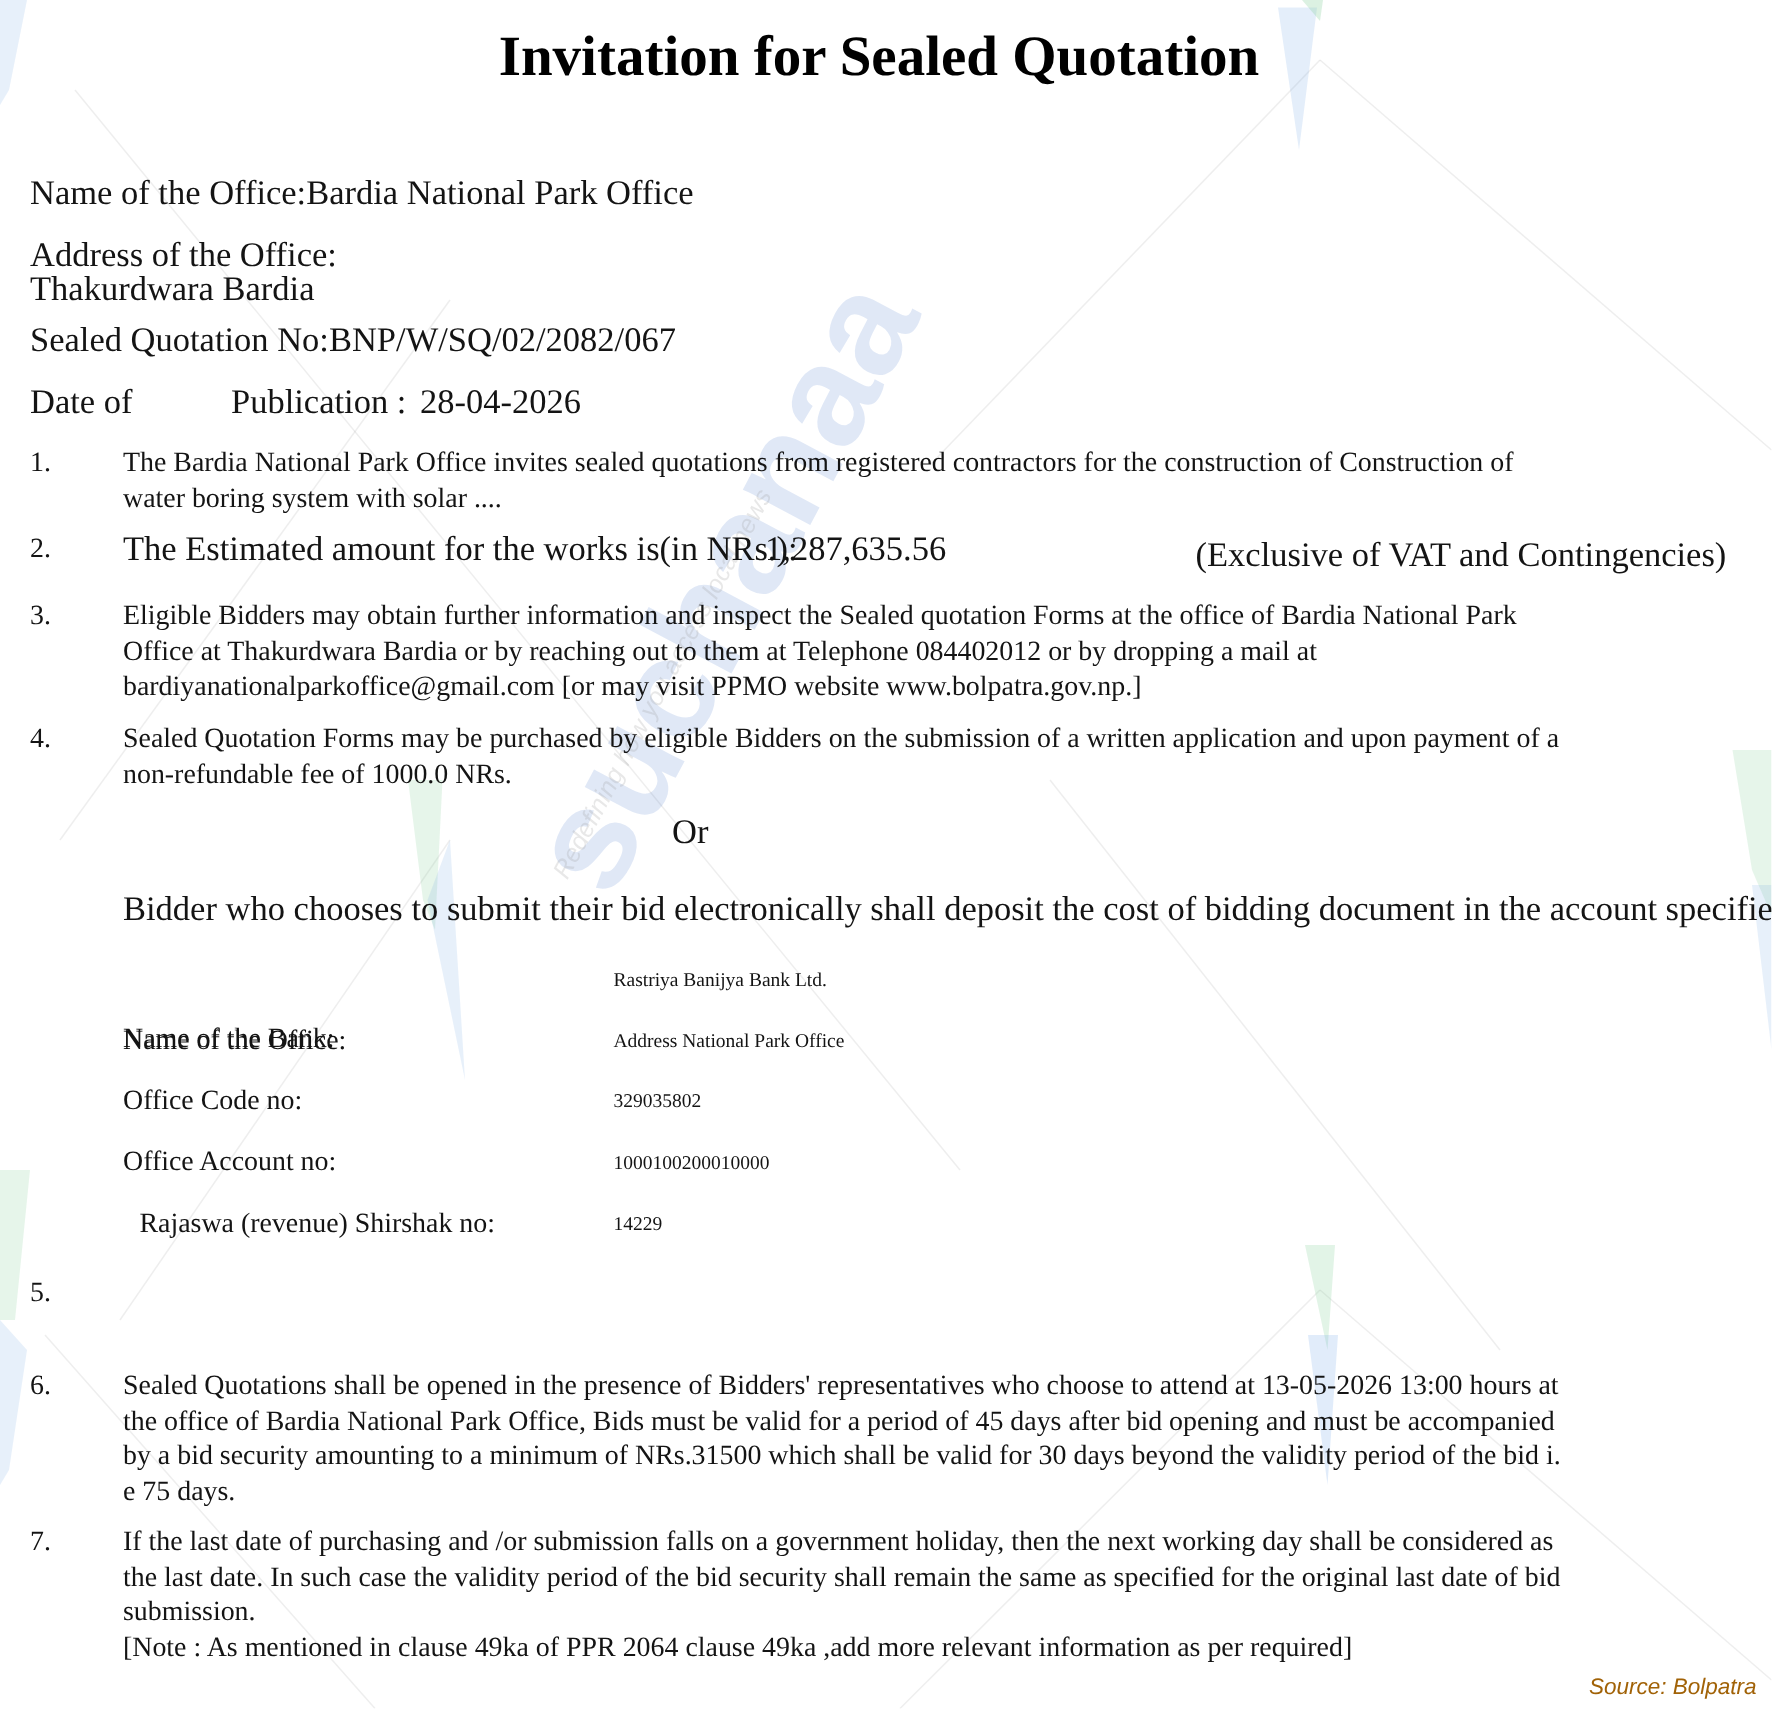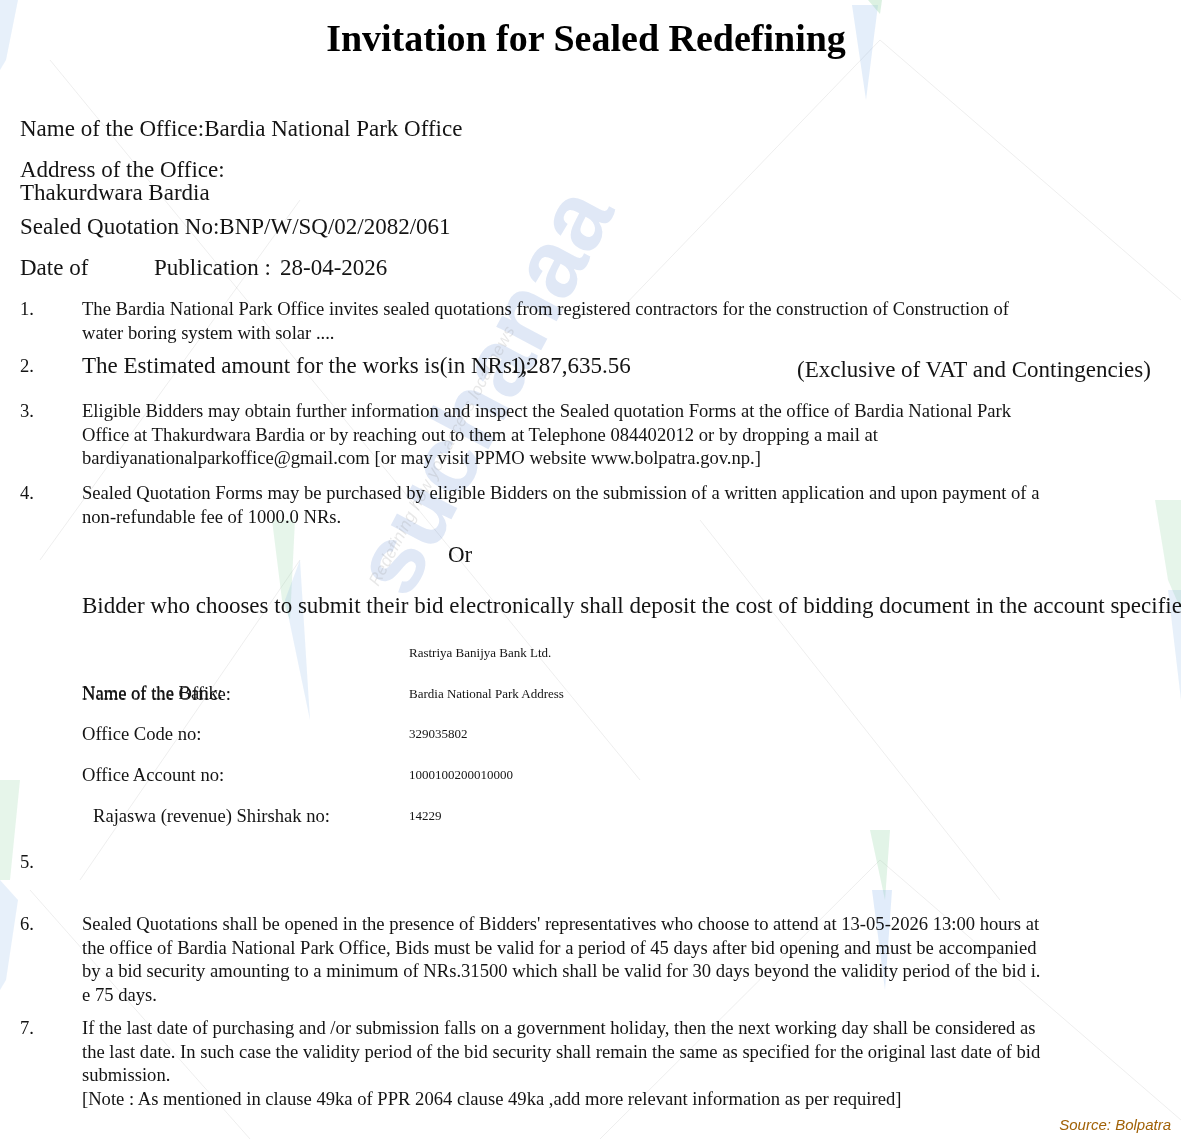--- a/index.html
+++ b/index.html
@@ -129,26 +129,26 @@
       <polygon points="870,830 890,830 885,900" fill="rgba(140,210,160,0.25)"></polygon>
       <polygon points="872,890 892,890 885,990" fill="rgba(120,170,230,0.22)"></polygon>
     </g>
   </svg>
   <div class="wm-text" style="left:330px; top:560px; font-size:96px; transform: rotate(-62deg);">suchanaa</div>
   <div class="wm-sub" style="left:365px; top:580px; font-size:17px; transform: rotate(-62deg);">Redefining how you access local news</div>
 </div>
 
 <div class="doc">
 
-  <div class="title">Invitation for Sealed Redefining</div>
+  <div class="title">Invitation for Sealed Quotation</div>
 
   <div class="line" style="left:20px; top:117px;">Name of the Office:Bardia National Park Office</div>
   <div class="line" style="left:20px; top:158px;">Address of the Office:</div>
   <div class="line" style="left:20px; top:181px;">Thakurdwara   Bardia</div>
-  <div class="line" style="left:20px; top:215px;">Sealed Quotation No:BNP/W/SQ/02/2082/061</div>
+  <div class="line" style="left:20px; top:215px;">Sealed Quotation No:BNP/W/SQ/02/2082/067</div>
   <div class="line" style="left:20px; top:256px;">Date of</div>
   <div class="line" style="left:154px; top:256px;">Publication :</div>
   <div class="line" style="left:280px; top:256px;">28-04-2026</div>
 
   <div class="num" style="top:297px;">1.</div>
   <div class="para" style="top:297px;">
     <span class="l">The Bardia National Park Office invites sealed quotations from registered contractors for the construction of Construction of</span>
     <span class="l">water boring system with solar ....</span>
   </div>
 
@@ -170,21 +170,21 @@
     <span class="l">non-refundable fee of 1000.0 NRs.</span>
   </div>
   <div class="line" style="left:448px; top:543px;">Or</div>
   <div class="line" style="left:82px; top:594px;">Bidder who chooses to submit their bid electronically shall deposit the cost of bidding document in the account specified below:</div>
 
   <div>
     <div class="bank-label" style="top:641px;margin-top:40px;">Name of the Bank:</div>
     <div class="bank-value" style="top:641px;">Rastriya Banijya Bank Ltd.</div>
 
     <div class="bank-label" style="top:682px;">Name of the Office:</div>
-    <div class="bank-value" style="top:682px;">Bardia National Park Address</div>
+    <div class="bank-value" style="top:682px;">Address National Park Office</div>
 
     <div class="bank-label" style="top:722px;">Office Code no:</div>
     <div class="bank-value" style="top:722px;">329035802</div>
 
     <div class="bank-label" style="top:763px;">Office Account no:</div>
     <div class="bank-value" style="top:763px;">1000100200010000</div>
 
     <div class="bank-label" style="top:804px;margin-left:11px;">Rajaswa (revenue) Shirshak no:</div>
     <div class="bank-value" style="top:804px;">14229</div>
   </div>

